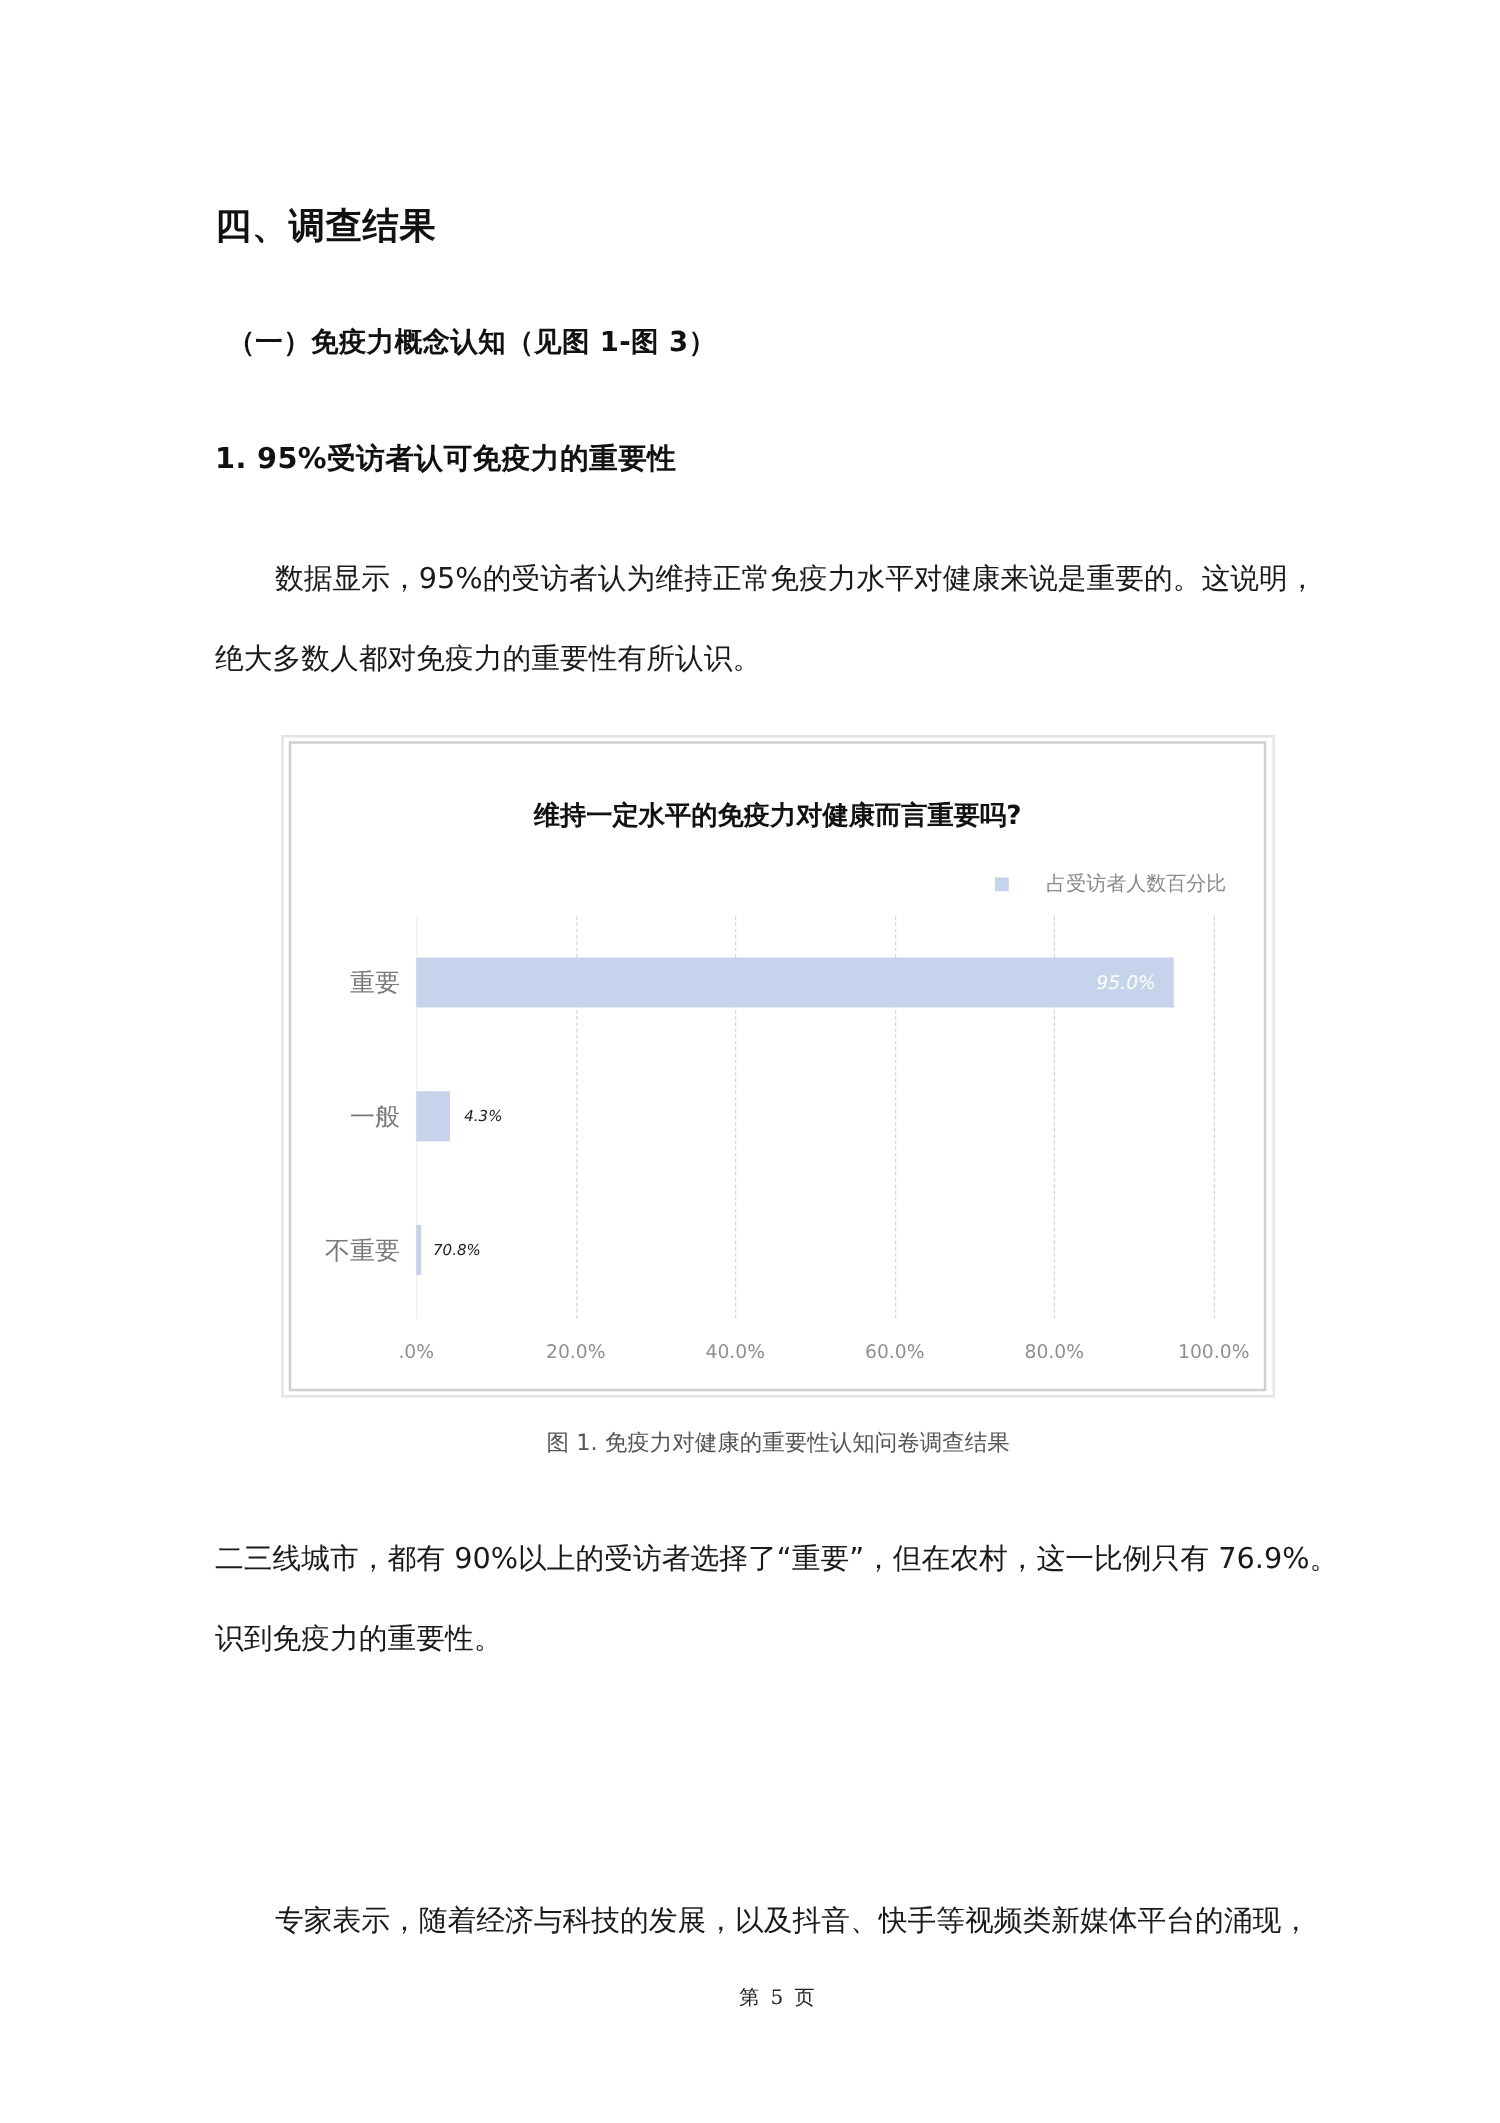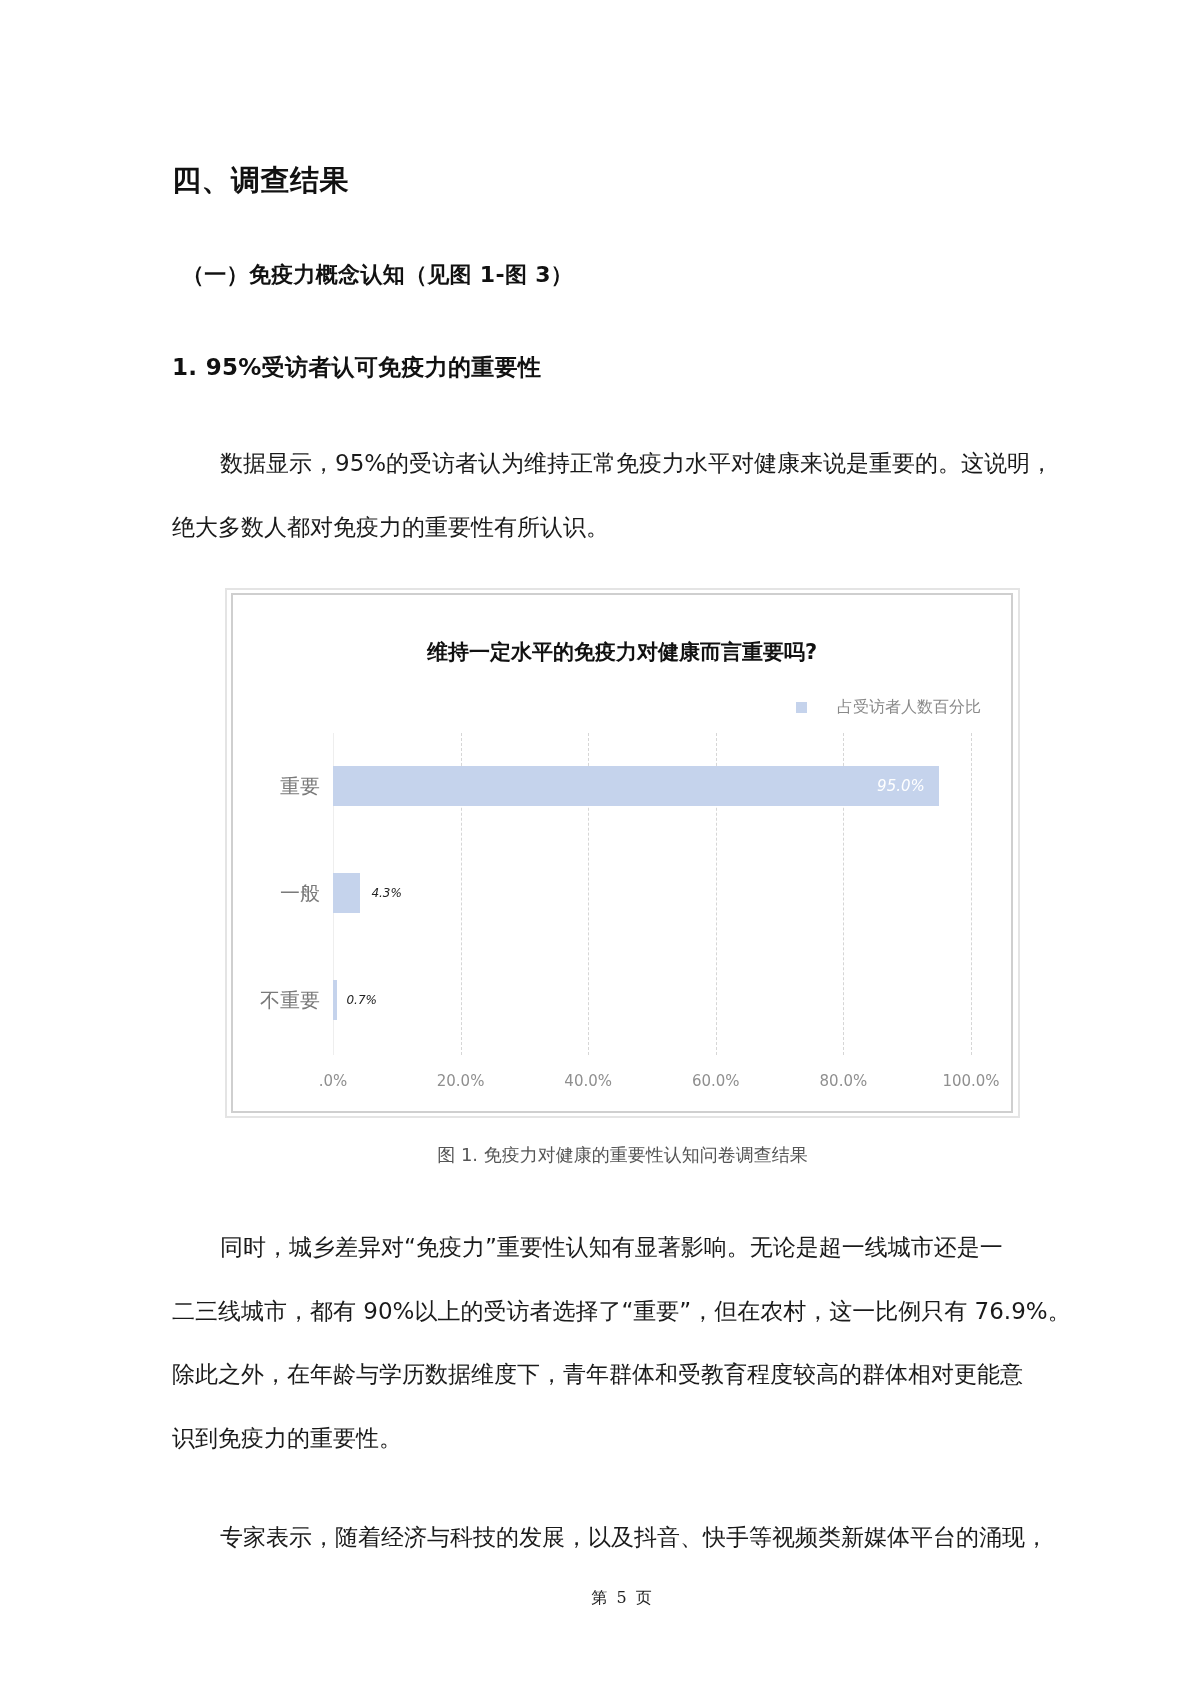--- a/index.html
+++ b/index.html
@@ -97,43 +97,41 @@
 <div class="gridline" style="left: 127.6px;"></div>
     <div class="gridline" style="left: 255.2px;"></div>
     <div class="gridline" style="left: 382.8px;"></div>
     <div class="gridline" style="left: 510.4px;"></div>
     <div class="gridline" style="left: 638px;"></div>
     <div class="bar" style="top: 33px; width: 606.1px; background: rgb(197, 211, 236);"></div>
     <div class="bar-label inside" style="top: 33px; left: 544.1px;">95.0%</div>
     <div class="bar" style="top: 140px; width: 27.434px; background: rgb(197, 211, 236);"></div>
     <div class="bar-label outside" style="top: 140px; left: 38.434px;">4.3%</div>
     <div class="bar" style="top: 247px; width: 4.466px; background: rgb(197, 211, 236);"></div>
-    <div class="bar-label outside" style="top: 247px; left: 13.466px;">0.7%</div>
+    <div class="bar-label outside" style="top: 247px; left: 13.466px;">70.8%</div>
   </div>
 
 <div id="cat-labels">
     <div class="cat-label" style="top: 766px; left: 200px; right: auto;">重要</div>
     <div class="cat-label" style="top: 873px; left: 200px; right: auto;">一般</div>
     <div class="cat-label" style="top: 980px; left: 200px; right: auto;">不重要</div>
   </div>
 <div id="ticks">
     <div class="tick" style="left: 333px;">.0%</div>
     <div class="tick" style="left: 460.6px;">20.0%</div>
     <div class="tick" style="left: 588.2px;">40.0%</div>
     <div class="tick" style="left: 715.8px;">60.0%</div>
     <div class="tick" style="left: 843.4px;">80.0%</div>
     <div class="tick" style="left: 971px;">100.0%</div>
   </div>
 
 <div class="caption">图 1. 免疫力对健康的重要性认知问卷调查结果</div>
 
 <div class="para p2">
-  <span class="line indent">同时，城乡差异对“免疫力”重要性认知有显著影响。无论是超一线城市还是一</span>
   <span class="line">二三线城市，都有 90%以上的受访者选择了“重要”，但在农村，这一比例只有 76.9%。</span>
-  <span class="line">除此之外，在年龄与学历数据维度下，青年群体和受教育程度较高的群体相对更能意</span>
   <span class="line">识到免疫力的重要性。</span>
 </div>
 
 <div class="para p3">
   <span class="line indent">专家表示，随着经济与科技的发展，以及抖音、快手等视频类新媒体平台的涌现，</span>
 </div>
 
 <div class="page-num">第 5 页</div>
 
 </body></html>

